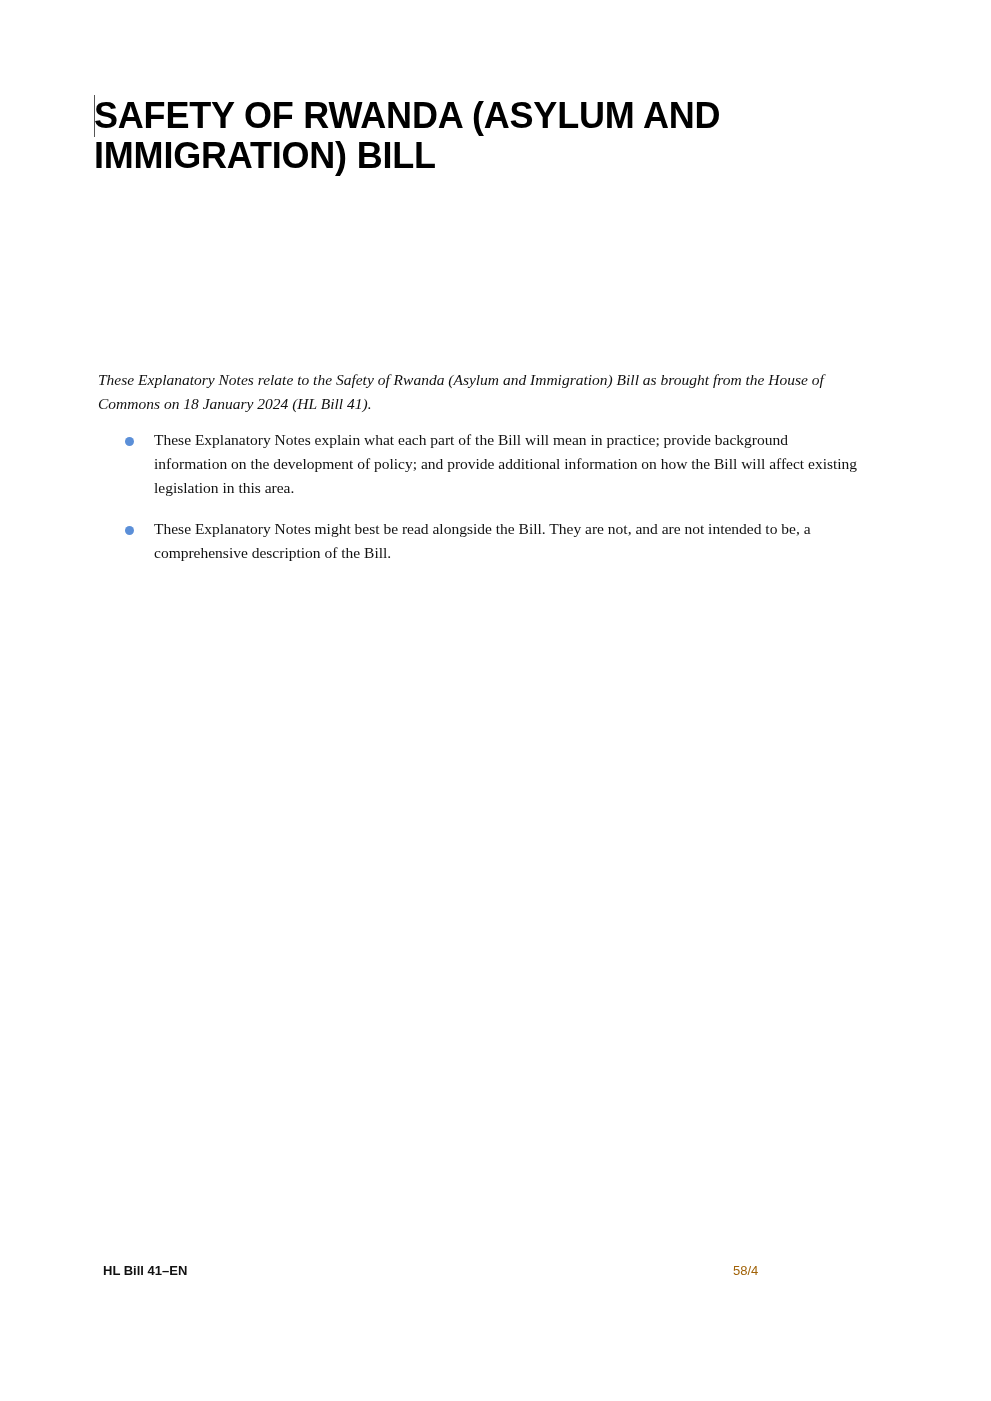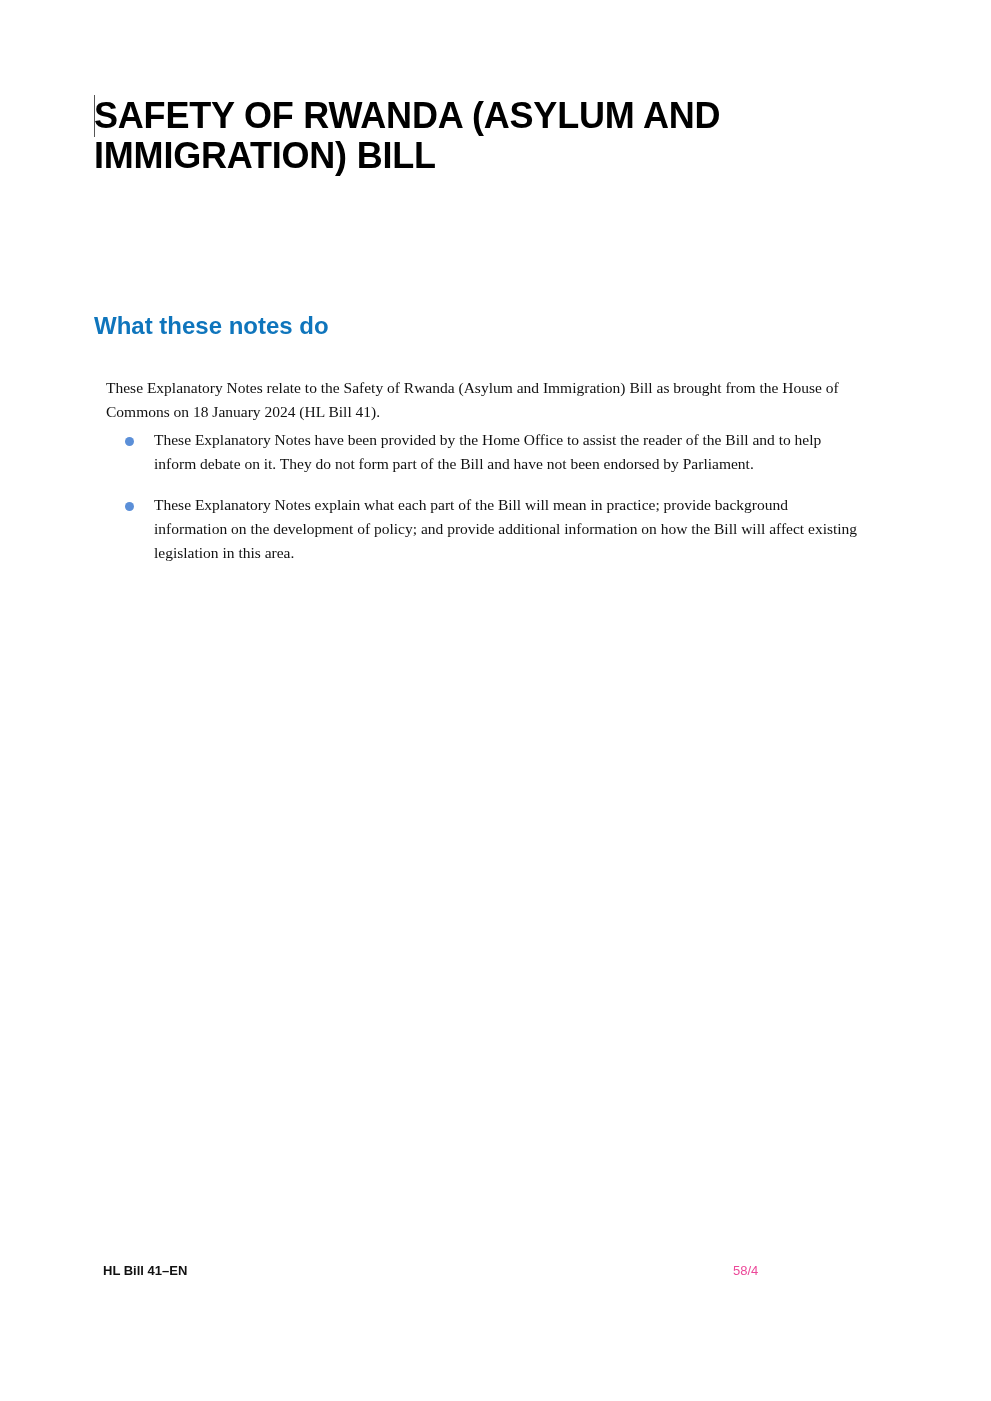--- a/index.html
+++ b/index.html
@@ -19,52 +19,51 @@
     letter-spacing: -0.3px;
   }
   .section-heading {
     position: absolute; left: 94px; top: 311px;
     font-family: "Liberation Sans", sans-serif; font-weight: bold;
     font-size: 24px; line-height: 30px; margin: 0;
   }
   .intro {
     position: absolute; left: 94px; top: 364px; width: 740px;
     font-family: "Liberation Serif", serif; font-size: 15.5px; line-height: 24px;
-    color: #111; margin: 12px;
+    color: #111; margin: 4px; font-style: italic;
   }
   .bullets { position: absolute; left: 94px; top: 428px; width: 770px; margin: 0; padding: 0; list-style: none; }
   .bullet {
     position: relative; padding-left: 60px; margin-bottom: 17px;
     font-family: "Liberation Serif", serif; font-size: 15.5px; line-height: 24px; color: #111;
   }
   .bullet-dot {
     position: absolute; left: 31px; top: 9px; width: 9px; height: 9px; border-radius: 50%;
   }
   .footer-left {
     position: absolute; left: 103px; top: 1263px;
     font-family: "Liberation Sans", sans-serif; font-size: 13px; color: #111; font-weight: bold;
   }
   .footer-right {
     position: absolute; left: 733px; top: 1263px;
-    font-family: "Liberation Sans", sans-serif; font-size: 13px; color: #ec4899;
+    font-family: "Liberation Sans", sans-serif; font-size: 13px; color: #a16207;
   }
 </style>
 </head>
 <body>
 
 <div class="page">
   <div class="cursor"></div>
   <h1 class="title">SAFETY OF RWANDA (ASYLUM AND IMMIGRATION) BILL</h1>
-  <h3 class="section-heading" style="color: rgb(15, 117, 188);">What these notes do</h3>
   <p class="intro">These Explanatory Notes relate to the Safety of Rwanda (Asylum and Immigration) Bill as brought from the House of Commons on 18 January 2024 (HL Bill 41).</p>
   <ul class="bullets">
     <li class="bullet">
       <span class="bullet-dot" style="background: rgb(91, 143, 216);"></span>
-      <span>These Explanatory Notes have been provided by the Home Office to assist the reader of the Bill and to help inform debate on it. They do not form part of the Bill and have not been endorsed by Parliament.</span>
+      <span>These Explanatory Notes explain what each part of the Bill will mean in practice; provide background information on the development of policy; and provide additional information on how the Bill will affect existing legislation in this area.</span>
     </li>
     <li class="bullet">
       <span class="bullet-dot" style="background: rgb(91, 143, 216);"></span>
-      <span>These Explanatory Notes explain what each part of the Bill will mean in practice; provide background information on the development of policy; and provide additional information on how the Bill will affect existing legislation in this area.</span>
+      <span>These Explanatory Notes might best be read alongside the Bill. They are not, and are not intended to be, a comprehensive description of the Bill.</span>
     </li>
   </ul>
   <div class="footer-left">HL Bill 41–EN</div>
   <div class="footer-right">58/4</div>
 </div>
 
 </body></html>

